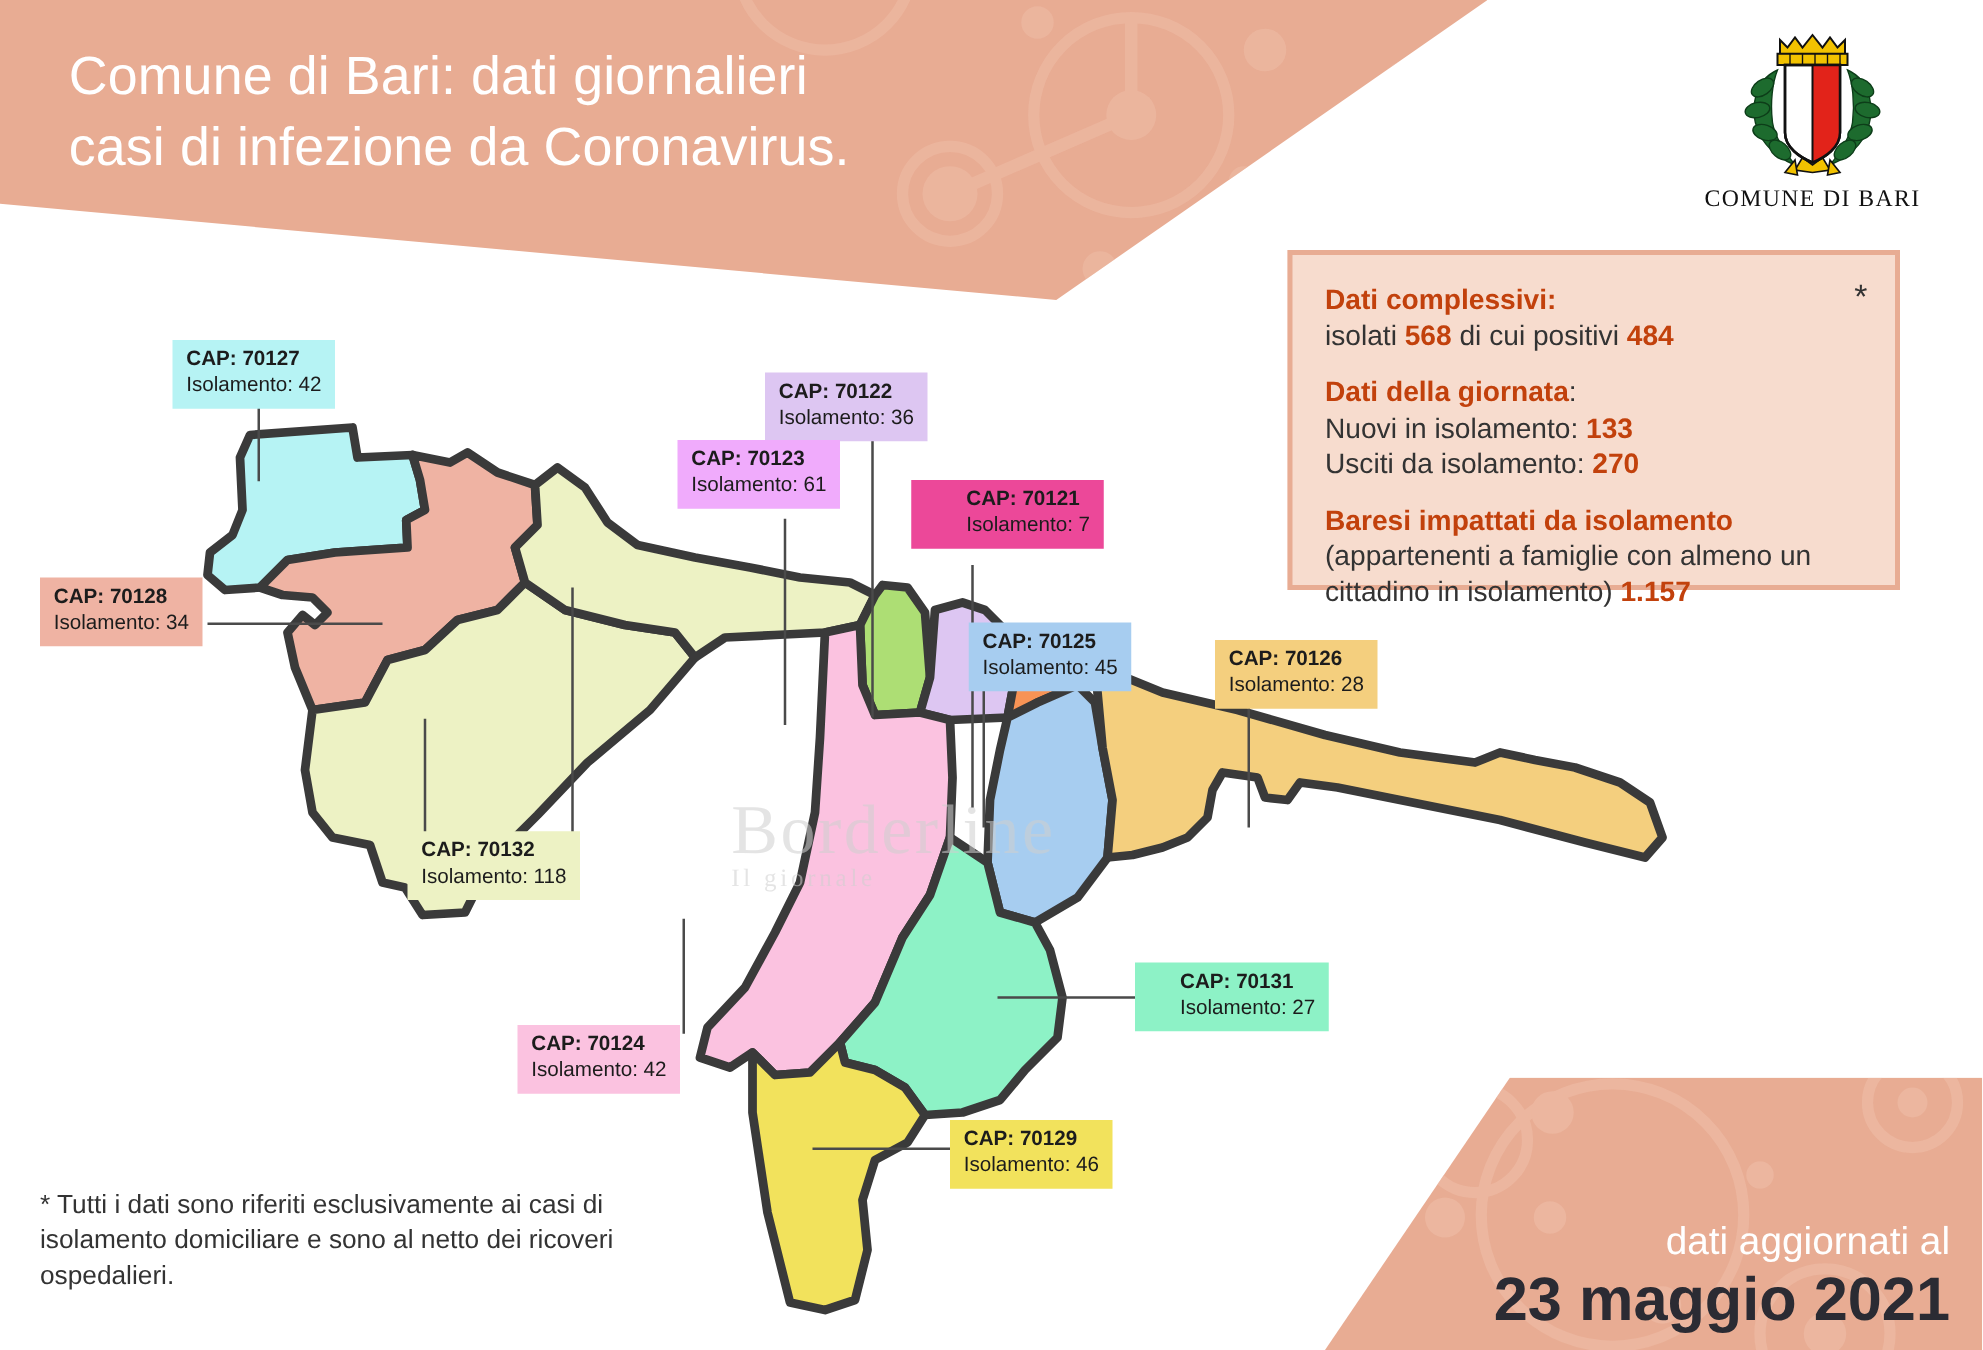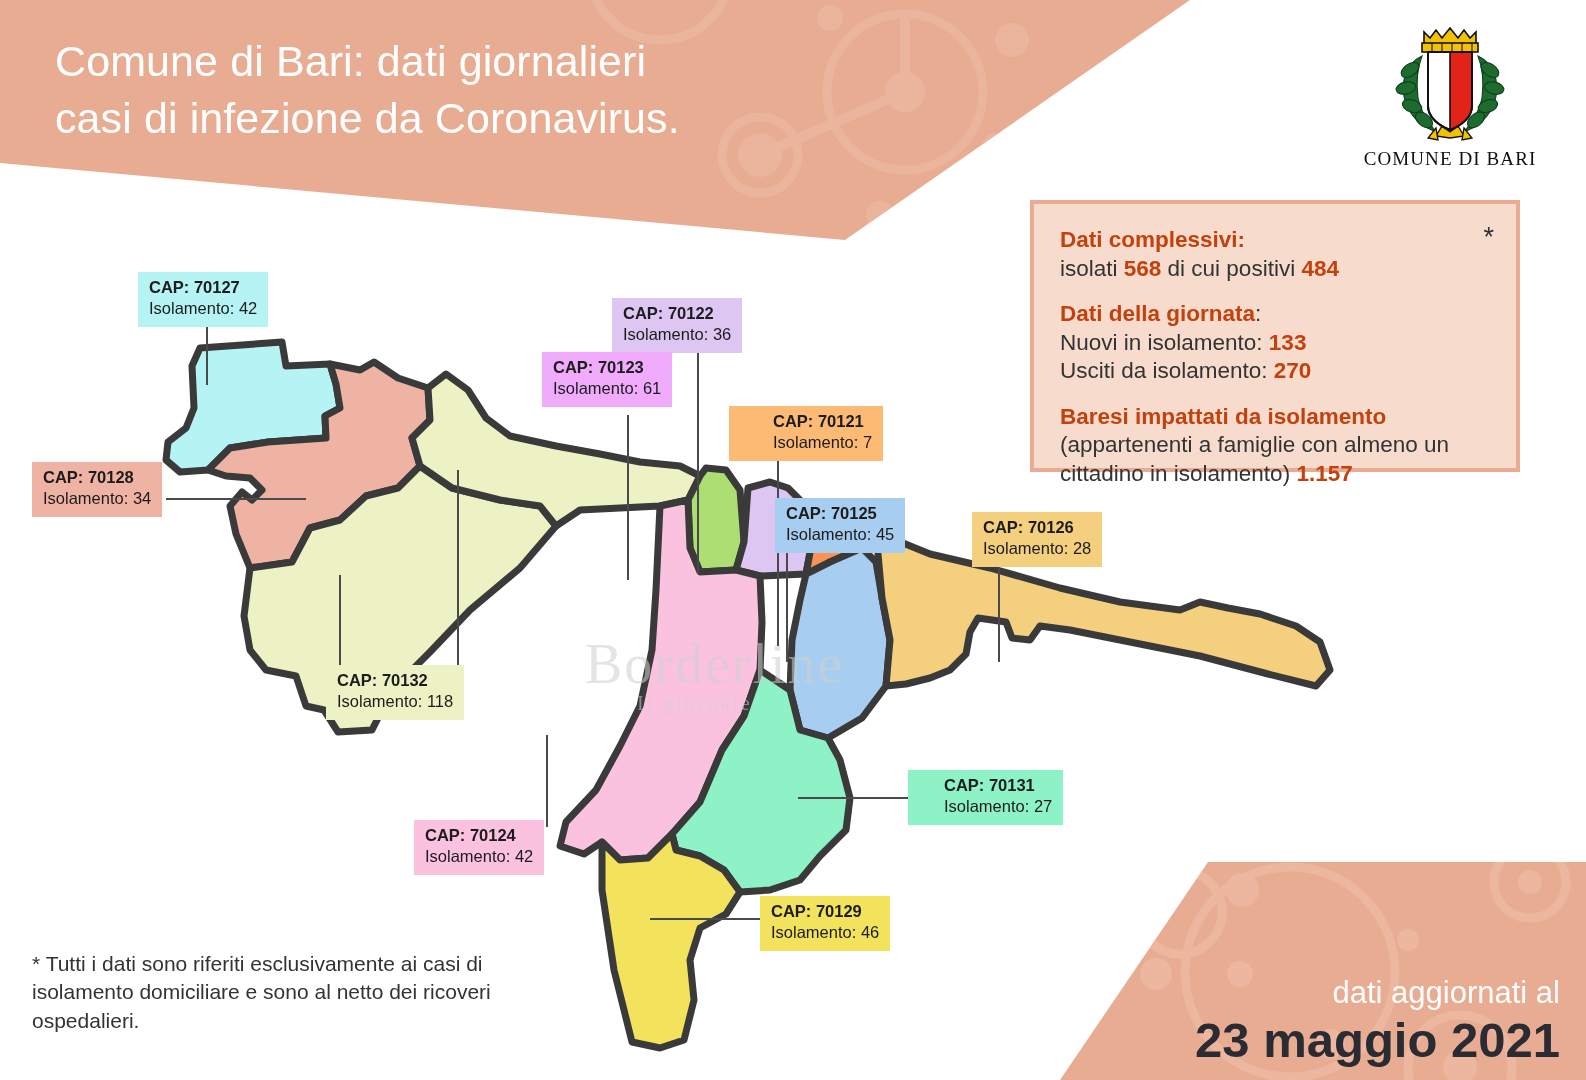--- a/index.html
+++ b/index.html
@@ -25,21 +25,21 @@
   .stats b{color:#c2410c;}
   .blk{margin-bottom:17px;}
   .blk:last-child{margin-bottom:0;}
 
   
   .mapwrap{position:absolute;left:0;top:170px;width:1400px;height:910px;}
   .watermark{position:absolute;left:585px;top:462px;width:420px;pointer-events:none;}
   .wm1{font-family:"Liberation Serif","DejaVu Serif",serif;font-size:56px;
        color:#cfcfcf;opacity:.55;letter-spacing:2px;}
   .wm2{font-family:"Liberation Serif","DejaVu Serif",serif;font-size:20px;
-       color:#cfcfcf;opacity:.55;letter-spacing:3px;margin-top:-4px;margin-left:52px;}
+       color:#cfcfcf;opacity:.55;letter-spacing:3px;margin-top:-4px;}
 
   
   .lbl{position:absolute;padding:5px 11px 7px 11px;box-sizing:border-box;
        font-size:16.5px;line-height:1.3;color:#1c1c1c;white-space:nowrap;}
   .lbl .cap{font-weight:bold;display:block;}
   .lbl .iso{display:block;}
   .leader{position:absolute;background:#4a4a4a;}
 
   
   .footnote{position:absolute;left:32px;top:950px;width:540px;
@@ -223,21 +223,21 @@
 <div class="lbl" style="left:612px;top:298px;background:#ddc6f2;">
   <span class="cap">CAP: 70122</span>
   <span class="iso">Isolamento: 36</span>
 </div>
 
 <div class="lbl" style="left:542px;top:352px;background:#f0abfc;">
   <span class="cap">CAP: 70123</span>
   <span class="iso">Isolamento: 61</span>
 </div>
 
-<div class="lbl" style="left:729px;top:406px;background:#fdba74;padding-left:44px;">
+<div class="lbl" style="left:729px;top:384px;background:#ec4899;padding-left:44px;">
   <span class="cap">CAP: 70121</span>
   <span class="iso">Isolamento: 7</span>
 </div>
 
 <div class="lbl" style="left:775px;top:498px;background:#a7cdf0;">
   <span class="cap">CAP: 70125</span>
   <span class="iso">Isolamento: 45</span>
 </div>
 
 <div class="lbl" style="left:972px;top:512px;background:#f4cf7e;">

